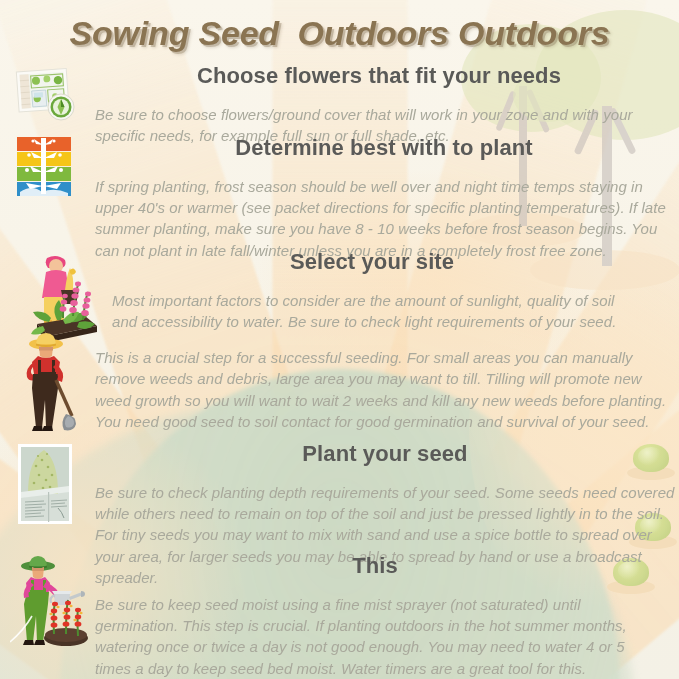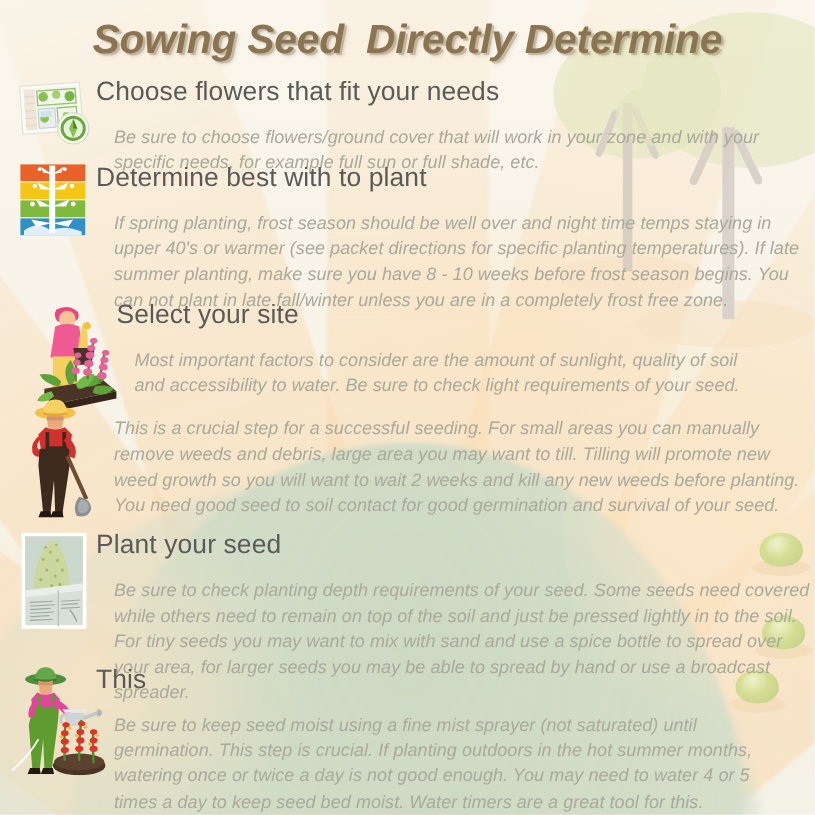--- a/index.html
+++ b/index.html
@@ -170,22 +170,23 @@
     margin-left: 8px;
   }
   .step-text {
     padding-right: 6px;
   }
   .step-title {
     font-size: 22px;
     color: #5a5a58;
     line-height: 1.12;
     margin: 0 0 1px 0;
-    font-weight: normal;
+    font-weight: bold;
     letter-spacing: .1px;
+    text-align: center;
   }
   .step-body {
     font-size: 15px;
     font-style: italic;
     color: #a9a99c;
     line-height: 1.42;
     margin: 15px;
     letter-spacing: .05px;
   }
 
@@ -263,21 +264,21 @@
       <div class="bush"></div>
     </div>
     <div class="shrub" style="left:607px; top:558px;">
       <div class="pot"></div>
       <div class="bush"></div>
     </div>
   </div>
 
   <div id="content">
 
-    <div id="title">Sowing Seed  Directly Determine</div>
+    <div id="title">Sowing Seed  Outdoors Outdoors</div>
 
     <div class="step" style="top:64px;">
       <div class="step-icon">
         <svg class="icon-art" id="icon-garden-plan" viewBox="0 0 64 58">
           <g transform="rotate(-4 32 29)">
             <rect x="4" y="4" width="50" height="40" fill="#fbfaf6" stroke="#e4e2d8" stroke-width="1"></rect>
             <rect x="7" y="7" width="44" height="34" fill="#f2f5ee"></rect>
             <rect x="7" y="7" width="9" height="34" fill="#efe6d7"></rect>
             <g stroke="#ddd3c0" stroke-width="0.7">
               <line x1="7" y1="13" x2="16" y2="13"></line>

